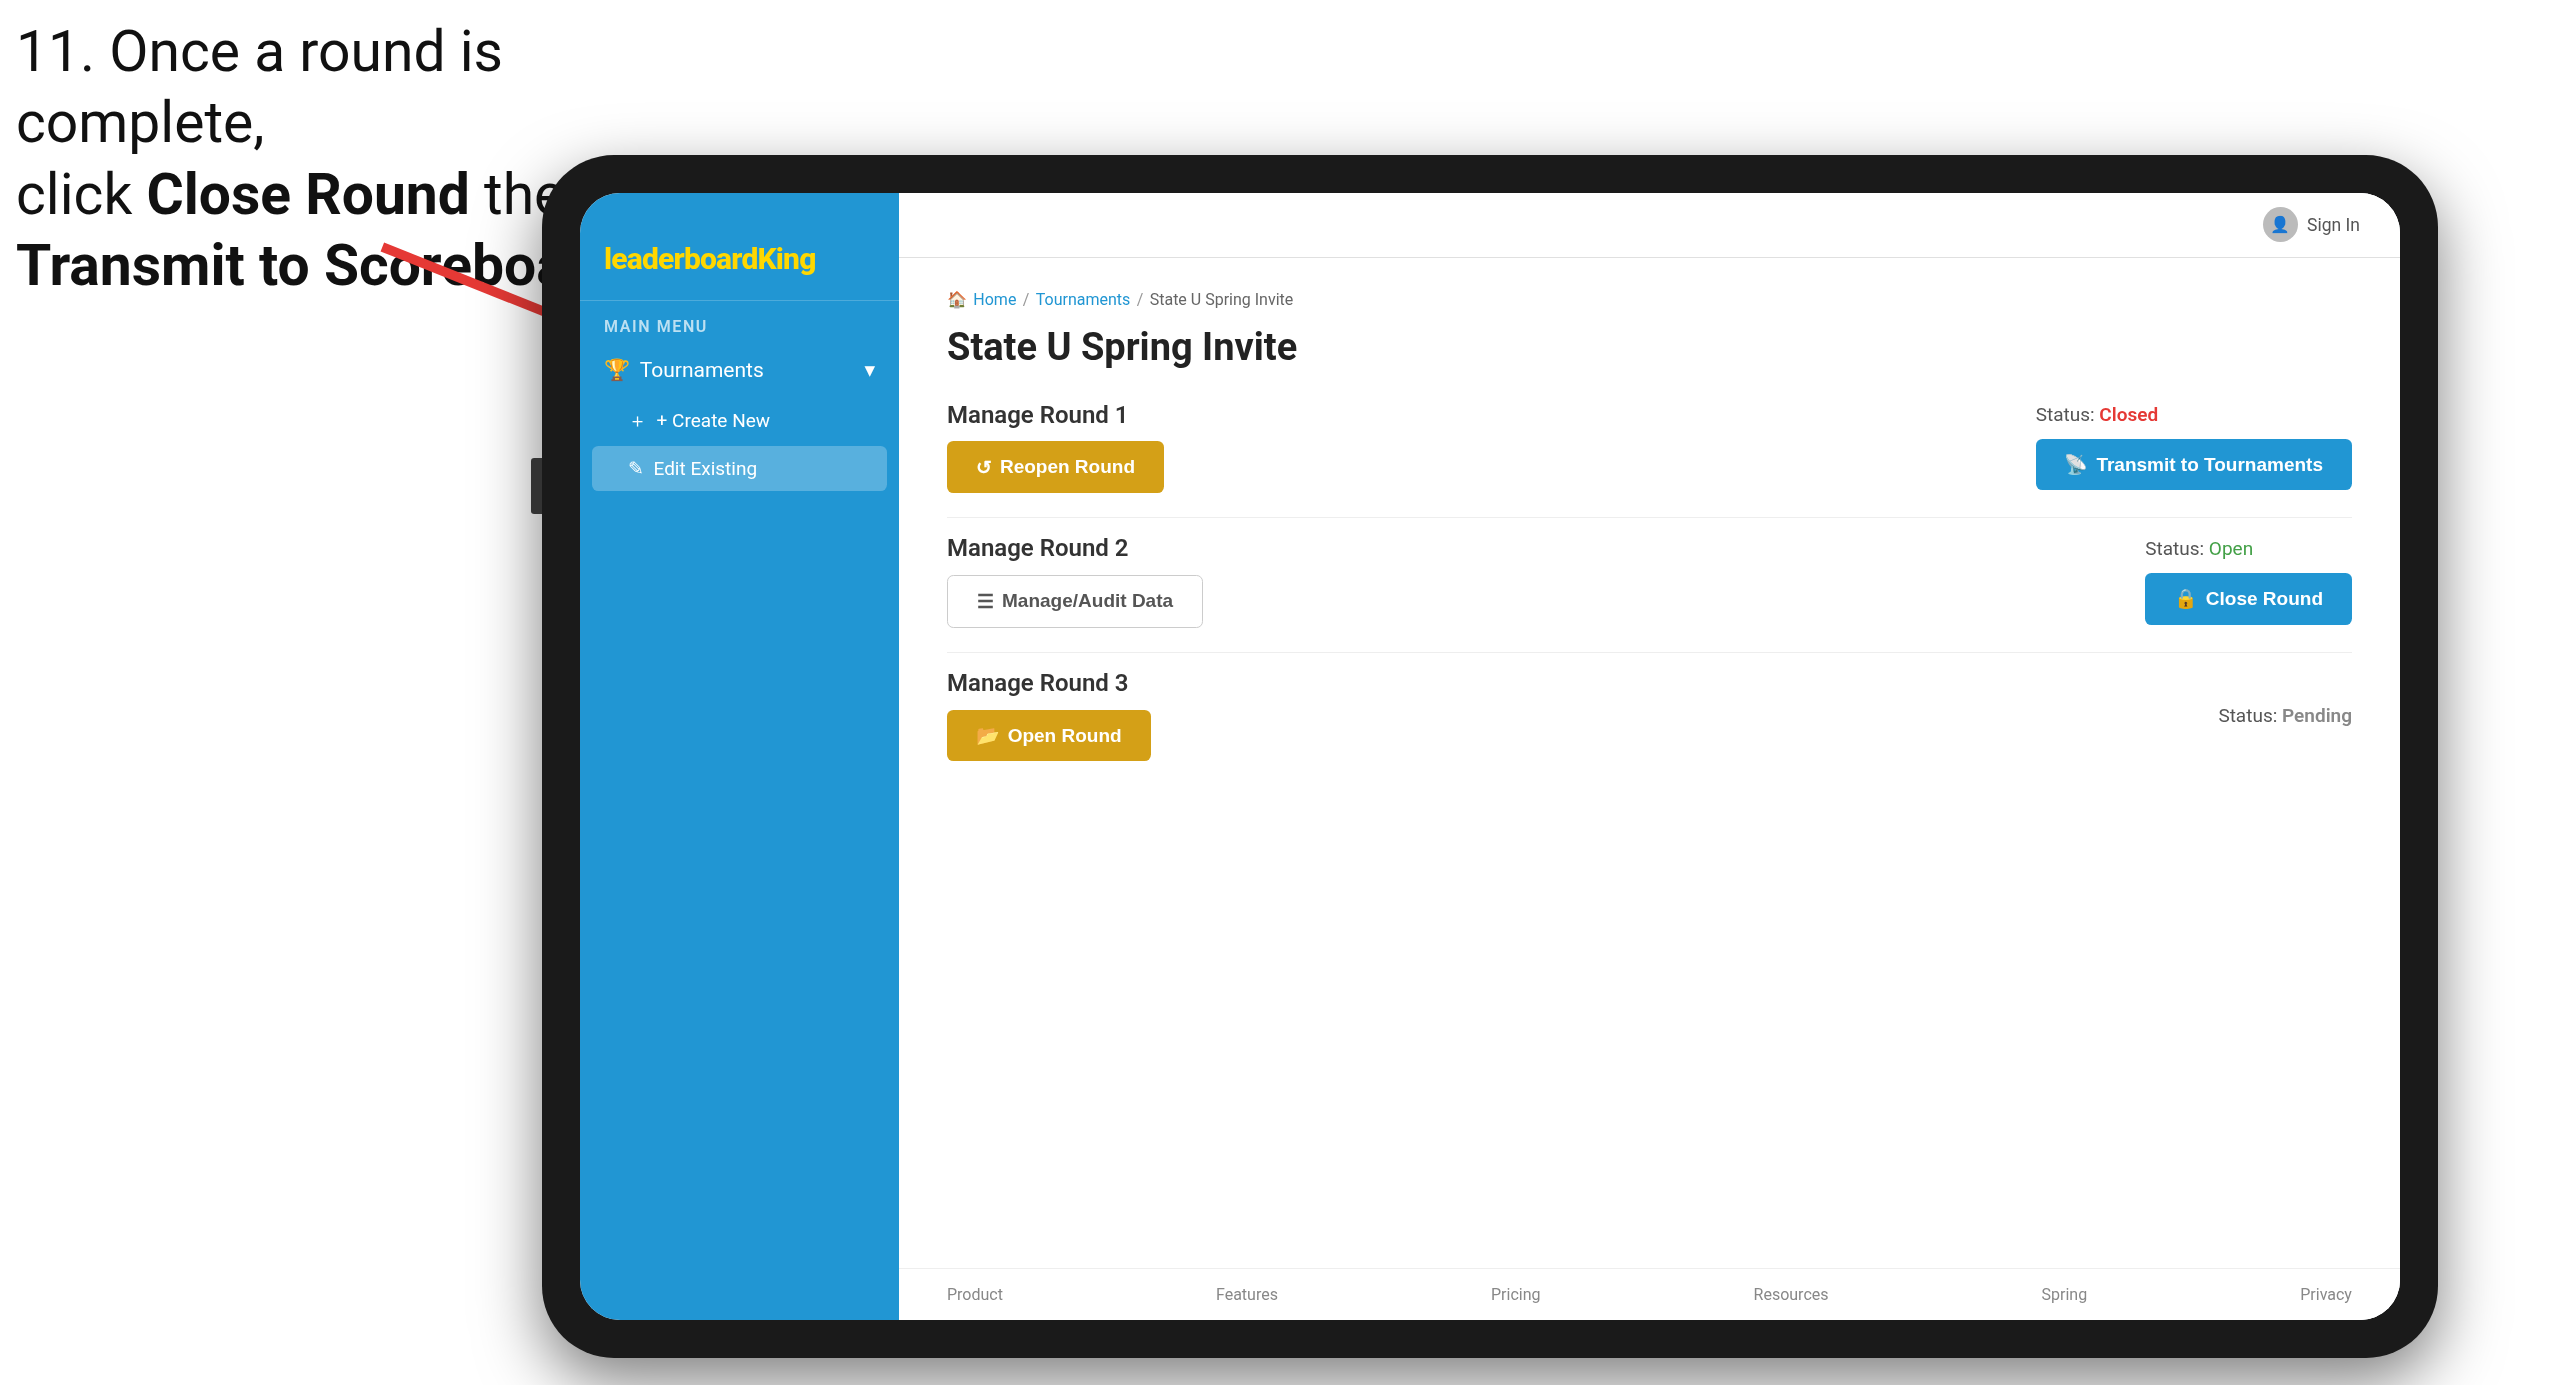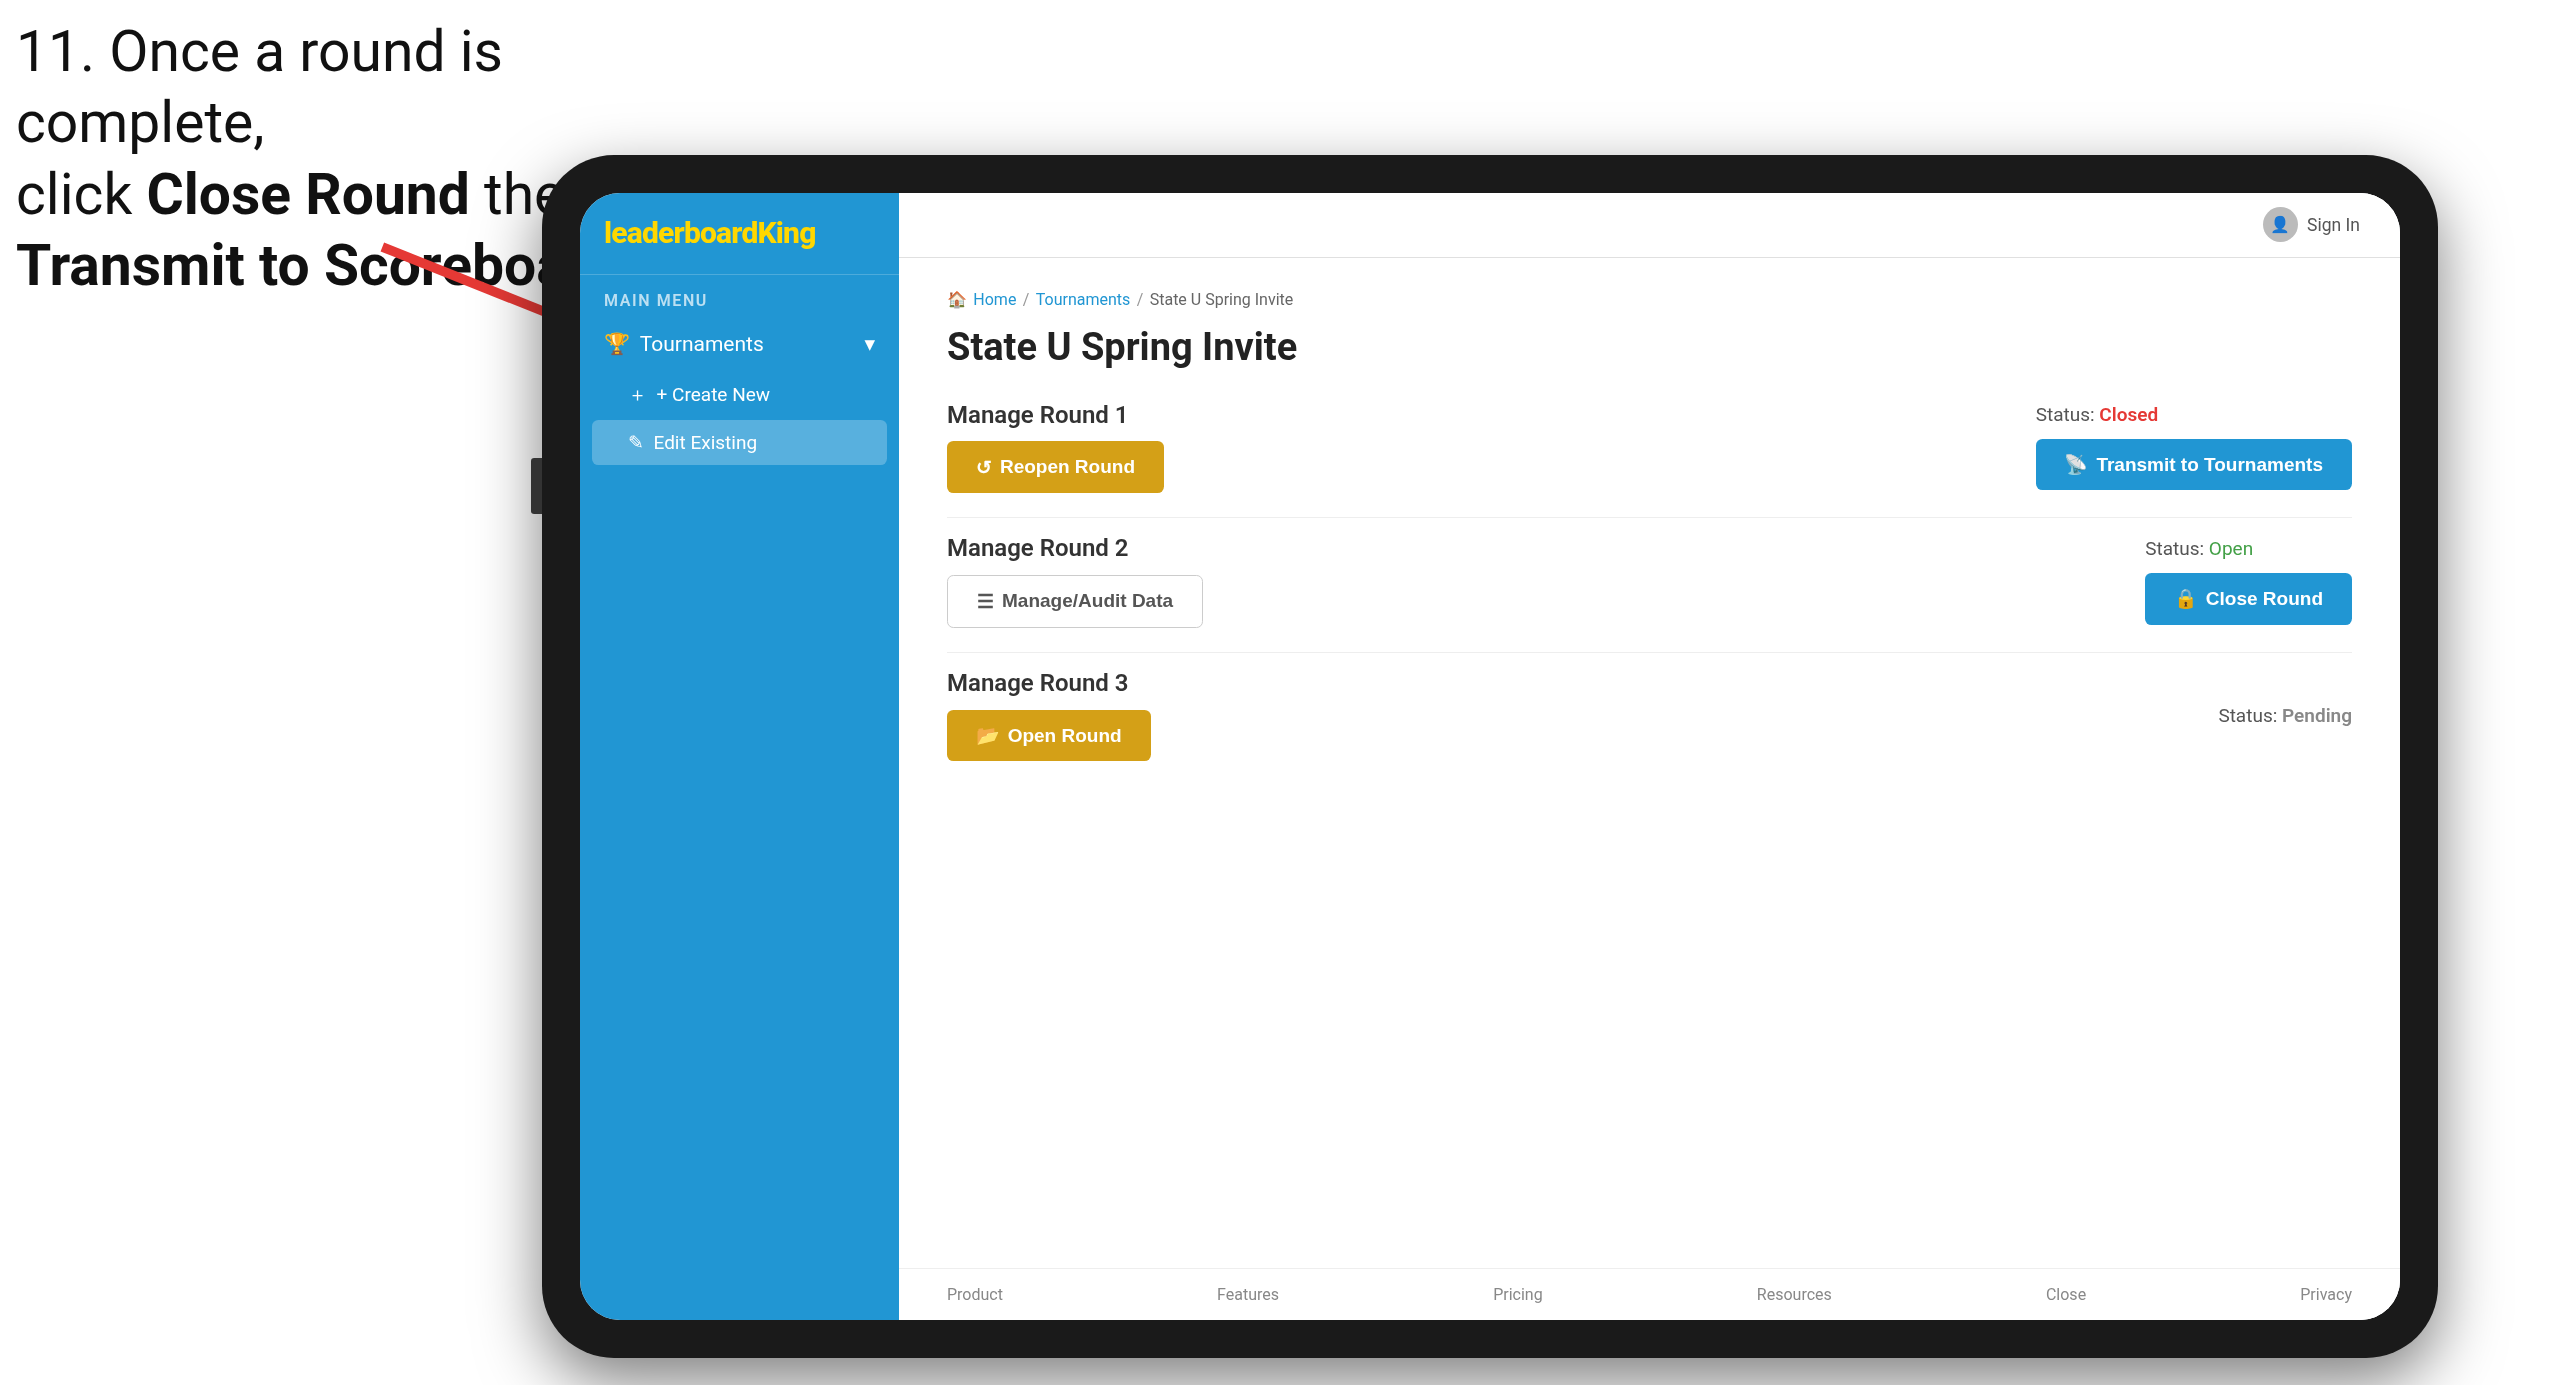--- a/index.html
+++ b/index.html
@@ -59,21 +59,21 @@
       display: flex;
     }
 
     
     .sidebar {
       width: 319px;
       background: #2196d3;
       flex-shrink: 0;
       display: flex;
       flex-direction: column;
-      padding-top: 6px;
+      padding-top: 32px;
     }
     .logo-area {
       padding: 16px 24px 24px;
       border-bottom: 0.8px solid rgba(255,255,255,0.2);
       margin-bottom: 16px;
     }
     .logo-text {
       font-size: 30px;
       font-weight: 400;
       color: #ffffff;
@@ -406,20 +406,20 @@
           </div>
         </div>
 
       </div>
 
       <div class="footer-links">
         <a>Product</a>
         <a>Features</a>
         <a>Pricing</a>
         <a>Resources</a>
-        <a>Close</a>
+        <a>Spring</a>
         <a>Privacy</a>
       </div>
 
     </div>
   </div>
 </div>
 
 
 </body></html>

